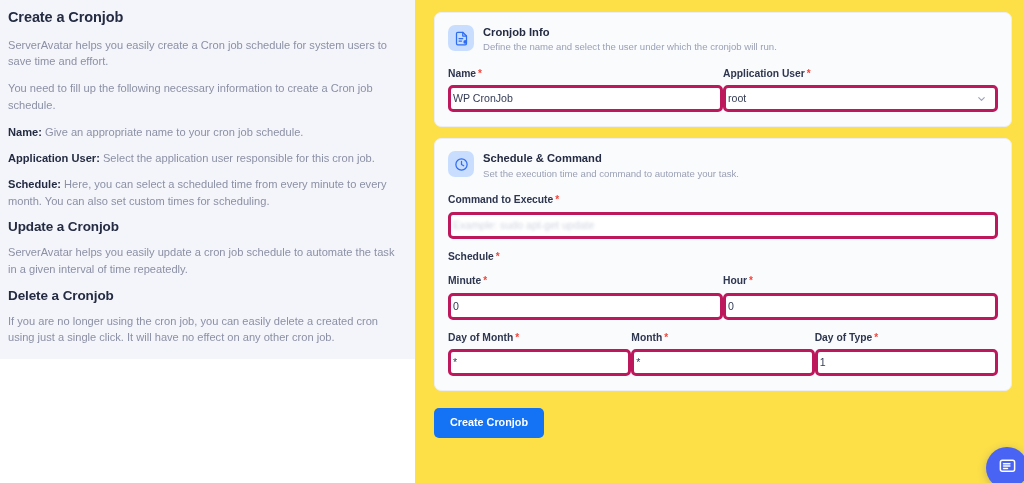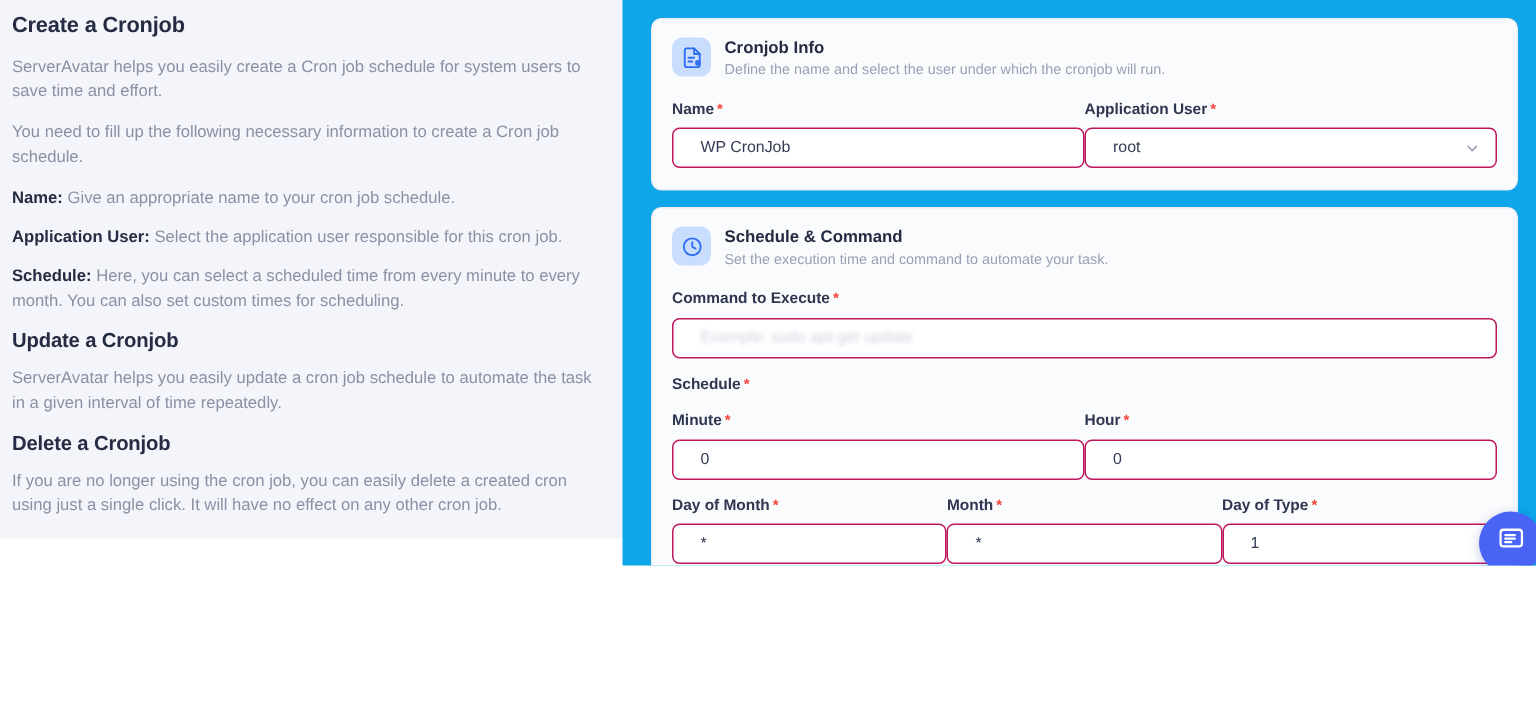--- a/index.html
+++ b/index.html
@@ -59,22 +59,22 @@
   .doc-p b {
     color: #242b42;
     font-weight: 700;
   }
 
   .doc-p.tight { margin-bottom: 9px; }
 
   
   .form-panel {
     flex: 1;
-    height: 377px;
-    background: #0ea5e9;
+    height: 483px;
+    background: #fde047;
     padding: 12px 12px 0 19px;
     position: relative;
     overflow: hidden;
   }
 
   .card {
     background: #fafbfd;
     border: 1px solid #eceef4;
     border-radius: 7px;
     padding: 12px 13px 14px 13px;
@@ -134,24 +134,24 @@
   .req {
     color: #f4443a;
     font-weight: 700;
     margin-left: 2px;
     font-size: 10px;
   }
 
   .f-input {
     width: 100%;
     height: 27px;
-    border: 1px solid #be185d;
+    border: 3px solid #be185d;
     border-radius: 5px;
     background: #ffffff;
-    padding: 0 18px;
+    padding: 0 2px;
     font-family: "Liberation Sans", sans-serif;
     font-size: 10.6px;
     color: #343c55;
     outline: none;
     line-height: 27px;
   }
 
   .f-input::placeholder {
     color: #c3c8d6;
   }

